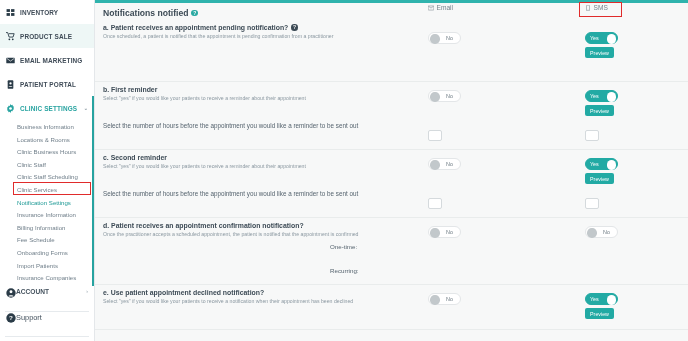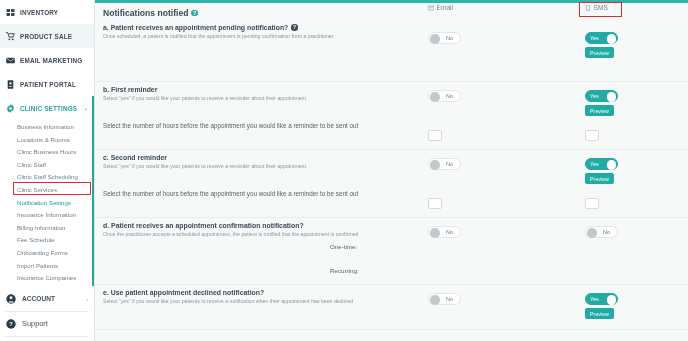--- a/index.html
+++ b/index.html
@@ -64,21 +64,21 @@
   }
   #highlight-box {
     position: absolute;
     left: 13px; top: 181.5px;
     width: 78px; height: 13px;
     border: 1.6px solid #e02b2b;
     pointer-events: none;
     z-index: 20;
   }
   .nav-bottom {
-    display:flex; align-items:center; gap:6px;
+    display:flex; align-items:flex-start; 
     height: 22px; padding-left: 6px;
     font-size: 7.4px; color:#44525e;
     white-space: nowrap;
   }
   .nav-bottom .ico { width:10px;height:10px; display:flex;align-items:center;justify-content:center; color:#2a3b47; flex:0 0 10px;}
   .nav-bottom .ico svg { width:10px;height:10px; display:block; }
   .sep { height:1px; background:#e6eaed; margin: 1px 5px; }
 
   
   #main {

